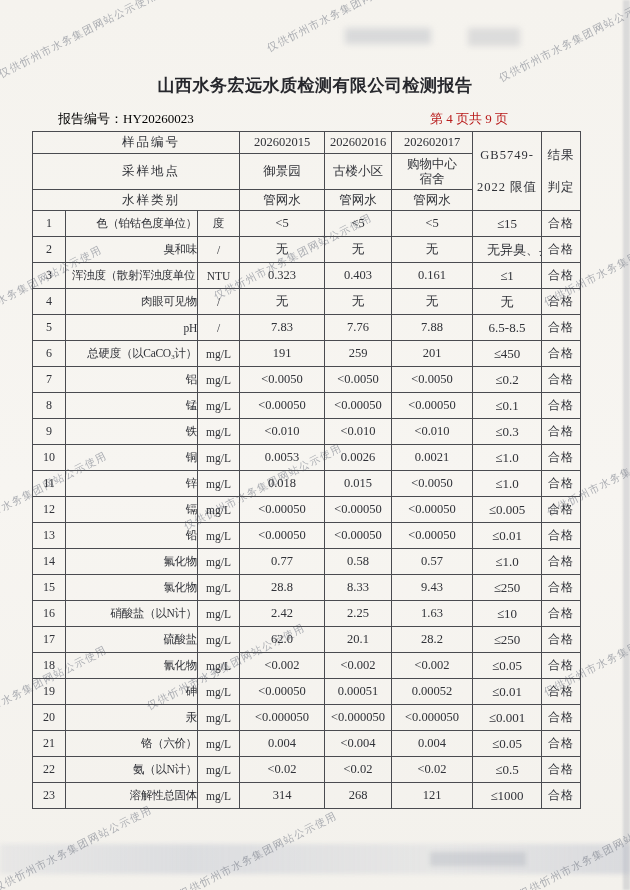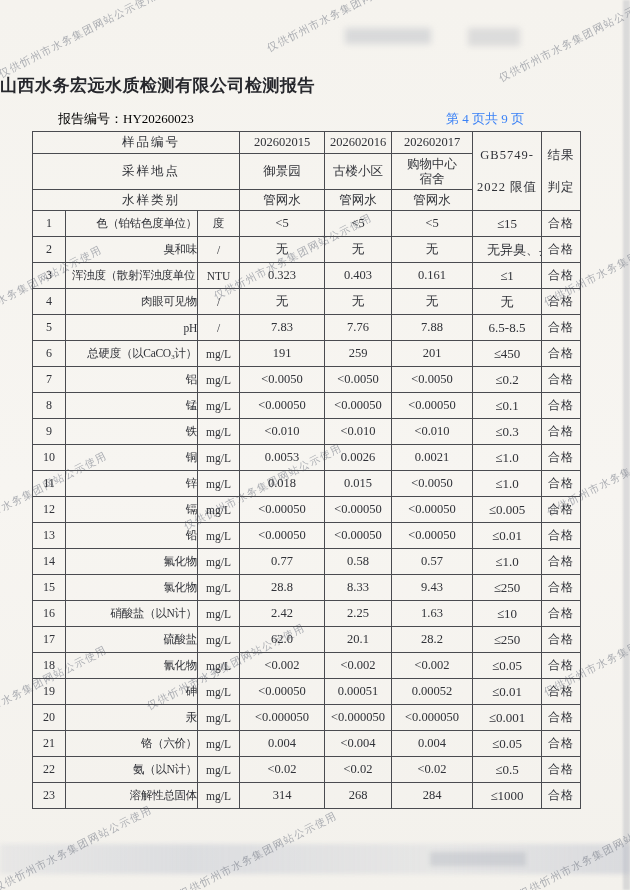--- a/index.html
+++ b/index.html
@@ -20,25 +20,25 @@
   .blot-b{position:absolute;left:468px;top:28px;width:52px;height:18px;
     background:rgba(172,176,186,0.34);filter:blur(3px);}
   .blot-c{position:absolute;left:430px;top:852px;width:96px;height:14px;
     background:rgba(160,165,178,0.30);filter:blur(2px);}
   
   .wm{position:absolute;white-space:nowrap;pointer-events:none;
     font-family:"Liberation Sans","DejaVu Sans",sans-serif;
     font-size:10.5px;letter-spacing:1.2px;color:rgba(118,123,134,0.58);
     transform:rotate(-27deg);transform-origin:left center;}
   
-  .title{position:absolute;left:0;top:74px;width:630px;
+  .title{position:absolute;left:0;top:74px;width:630px;text-align:center;
     font-family:"Liberation Sans","DejaVu Sans",sans-serif;
     font-weight:bold;font-size:17px;letter-spacing:0.5px;color:#26272c;}
   .report-no{position:absolute;left:58px;top:110px;font-size:13px;color:#000000;}
-  .page-ind{position:absolute;right:106px;top:110px;font-size:13px;color:#3b82f6;}
+  .page-ind{position:absolute;right:122px;top:110px;font-size:13px;color:#b91c1c;}
   
   table{position:absolute;left:32px;top:131px;width:548px;
     border-collapse:collapse;table-layout:fixed;}
   td{border:1px solid #4a4b50;text-align:center;vertical-align:middle;
     padding:0;font-size:12.5px;color:#303238;overflow:hidden;}
   thead td{white-space:pre-line;}
   tr.h1{height:22px;} tr.h2{height:36px;margin-top:24px;} tr.h3{height:21px;}
   tbody tr{height:26px;}
   tr.h2 td{line-height:15px;}
   .c-label{letter-spacing:2px;padding-left:30px;}
@@ -336,18 +336,18 @@
     <td class="c-val">&lt;0.02</td>
     <td class="c-limit">≤0.5</td>
     <td class="c-result">合格</td>
   </tr>
       <tr>
     <td class="c-no">23</td>
     <td class="c-name">溶解性总固体</td>
     <td class="c-unit">mg/L</td>
     <td class="c-val">314</td>
     <td class="c-val">268</td>
-    <td class="c-val">284</td>
+    <td class="c-val">121</td>
     <td class="c-limit">≤1000</td>
     <td class="c-result">合格</td>
   </tr>
     </tbody>
 </table>
 
 </body></html>

